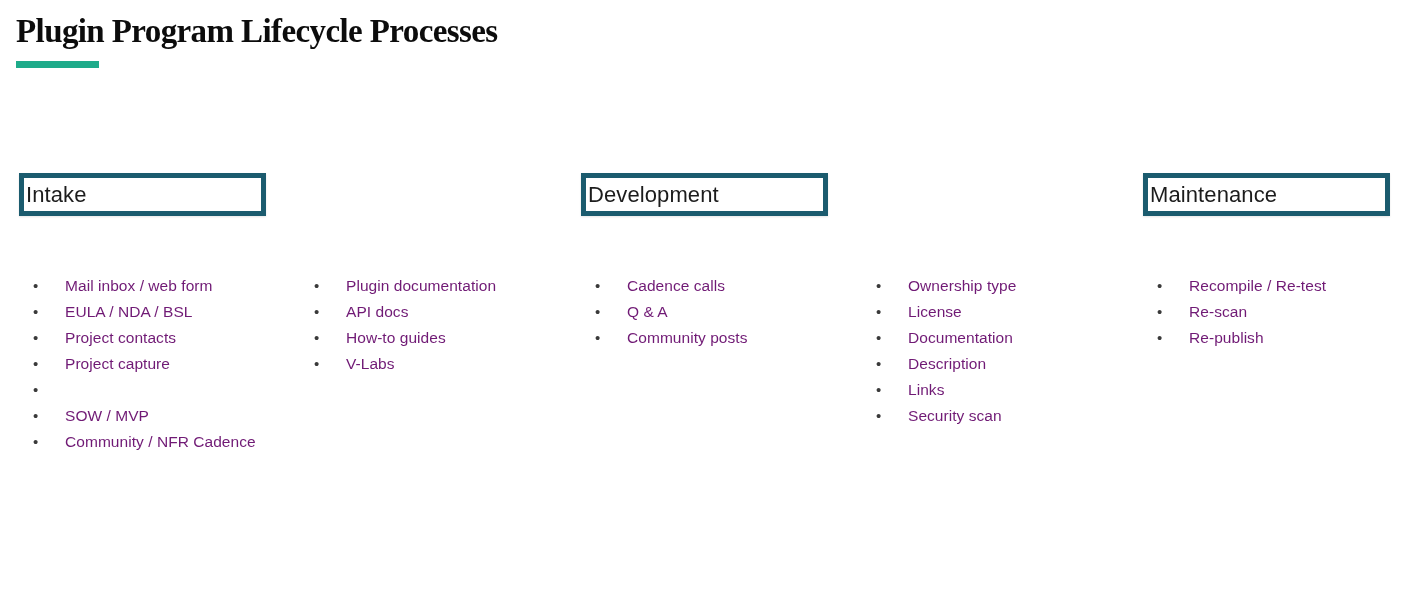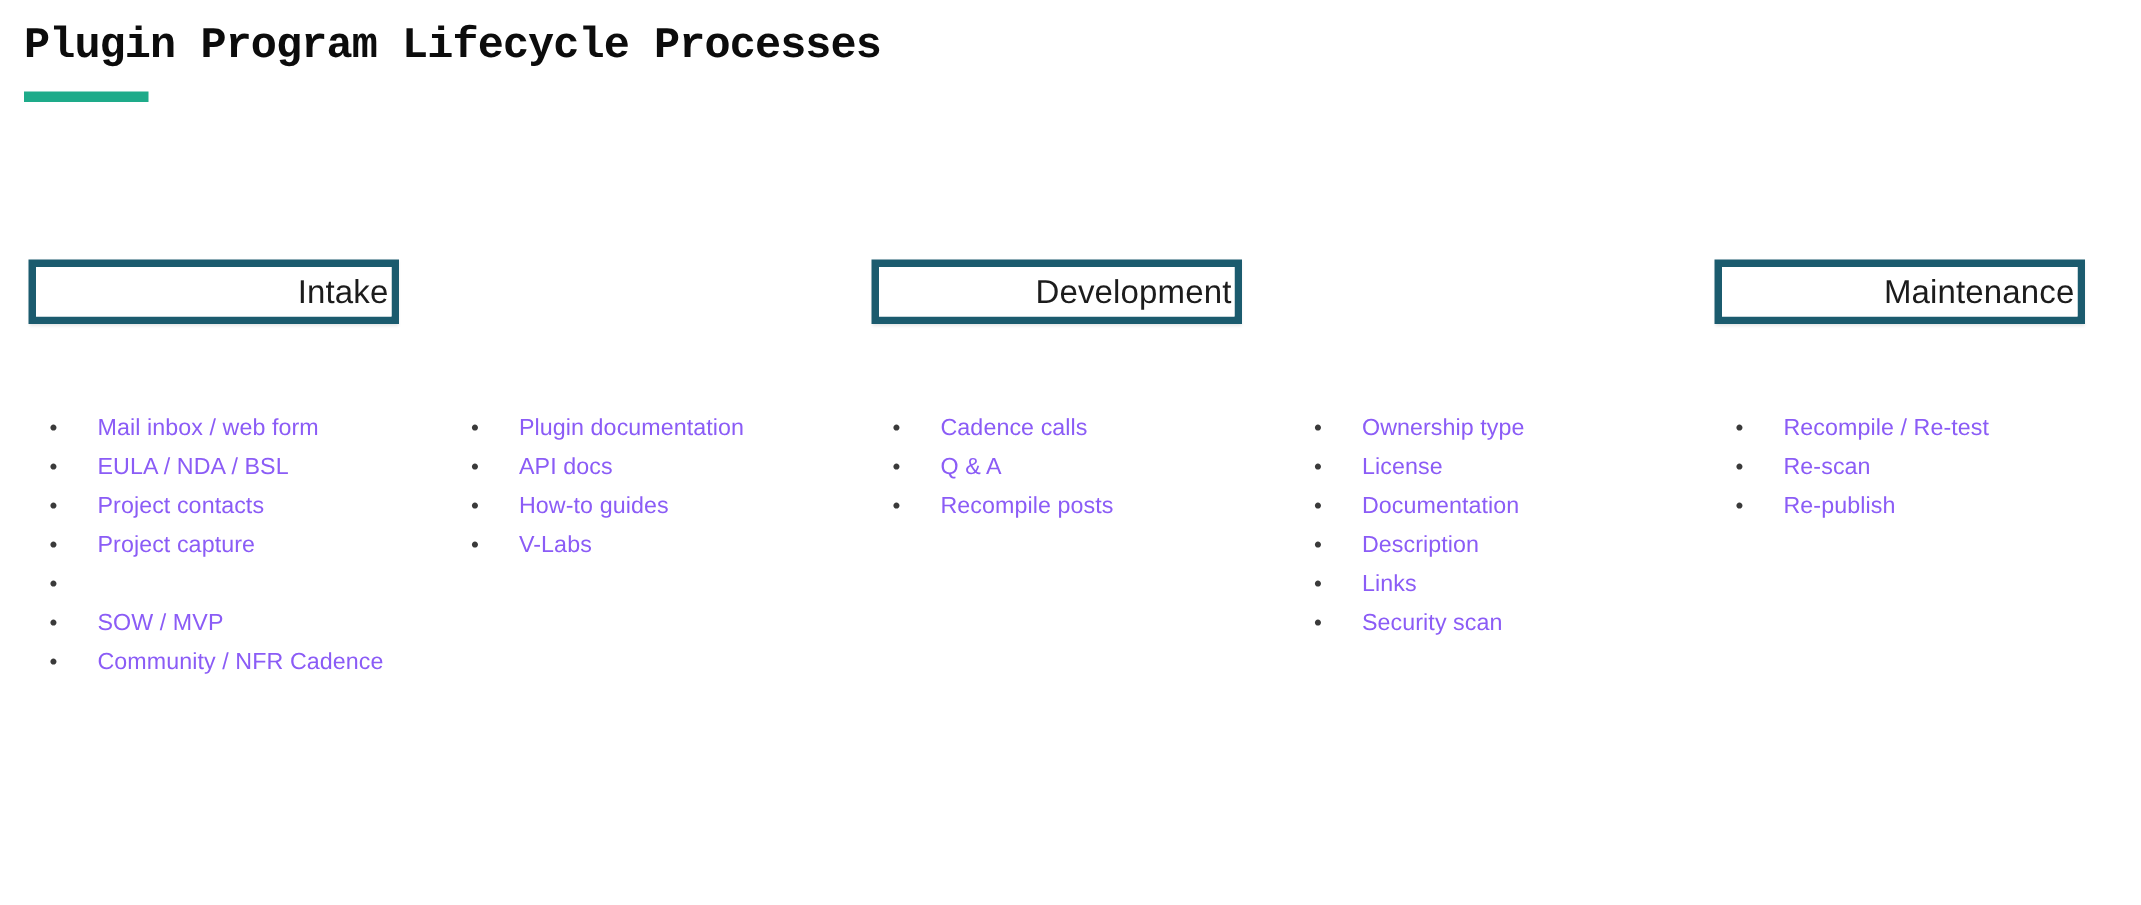--- a/index.html
+++ b/index.html
@@ -14,22 +14,22 @@
     overflow: hidden;
     font-family: "Liberation Sans", sans-serif;
     -webkit-font-smoothing: antialiased;
   }
 
   
   #page-title {
     position: absolute;
     left: 16px;
     top: 8px;
-    font-family: Liberation Mono, monospace;
-    font-size: 29px;
+    font-family: Liberation Serif, serif;
+    font-size: 33px;
     font-weight: 700;
     letter-spacing: -0.6px;
     color: #0c0c0c;
     line-height: 46px;
     white-space: nowrap;
   }
   #title-accent {
     position: absolute;
     left: 16px;
     top: 61px;
@@ -67,21 +67,21 @@
     justify-content: center;
     box-shadow: 0 1px 2px rgba(0,0,0,0.10);
   }
   .stage-box-inner {
     width: 100%;
     height: 100%;
     box-sizing: border-box;
     border: 2px solid #ffffff;
     display: flex;
     align-items: center;
-    justify-content: flex-end;
+    justify-content: flex-start;
   }
   .stage-label {
     font-size: 22px;
     font-weight: 400;
     color: #1c1c1c;
     line-height: 1;
     white-space: nowrap;
     letter-spacing: 0.1px;
   }
 
@@ -103,21 +103,21 @@
   }
   .bullet-dot {
     flex: 0 0 auto;
     width: 32px;
     color: #3a3a3a;
     font-size: 15px;
     line-height: 26px;
   }
   .bullet-text {
     font-size: 15.5px;
-    color: #8b5cf6;
+    color: #701a75;
     line-height: 26px;
     letter-spacing: 0.05px;
   }
 </style>
 </head>
 <body>
 
 <div id="page-title">Plugin Program Lifecycle Processes</div>
 
 <div id="title-accent"></div>
@@ -192,21 +192,21 @@
       <li class="bullet-item">
         <span class="bullet-dot">•</span>
         <span class="bullet-text">Cadence calls</span>
       </li>
       <li class="bullet-item">
         <span class="bullet-dot">•</span>
         <span class="bullet-text">Q &amp; A</span>
       </li>
       <li class="bullet-item">
         <span class="bullet-dot">•</span>
-        <span class="bullet-text">Recompile posts</span>
+        <span class="bullet-text">Community posts</span>
       </li>
     </ul>
   </div>
 
   <div class="column">
     <ul class="bullet-list">
       <li class="bullet-item">
         <span class="bullet-dot">•</span>
         <span class="bullet-text">Ownership type</span>
       </li>

